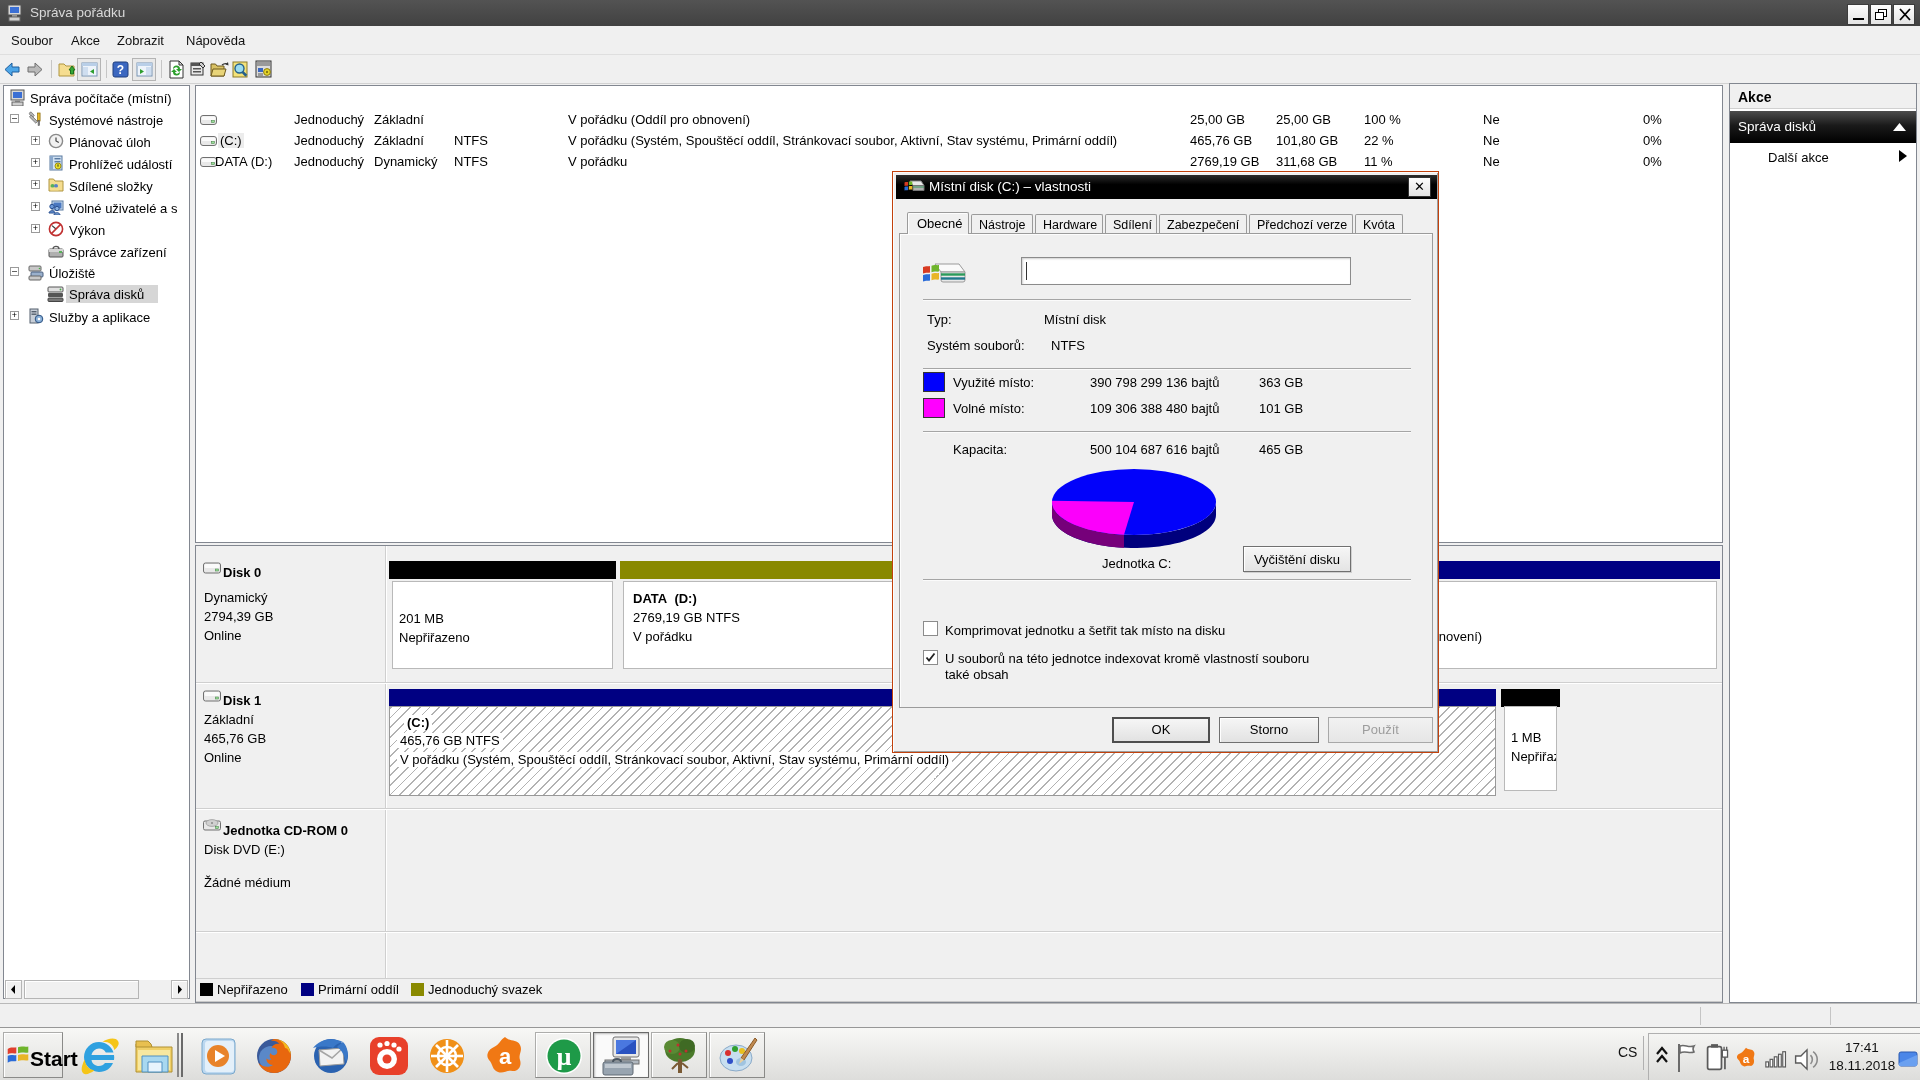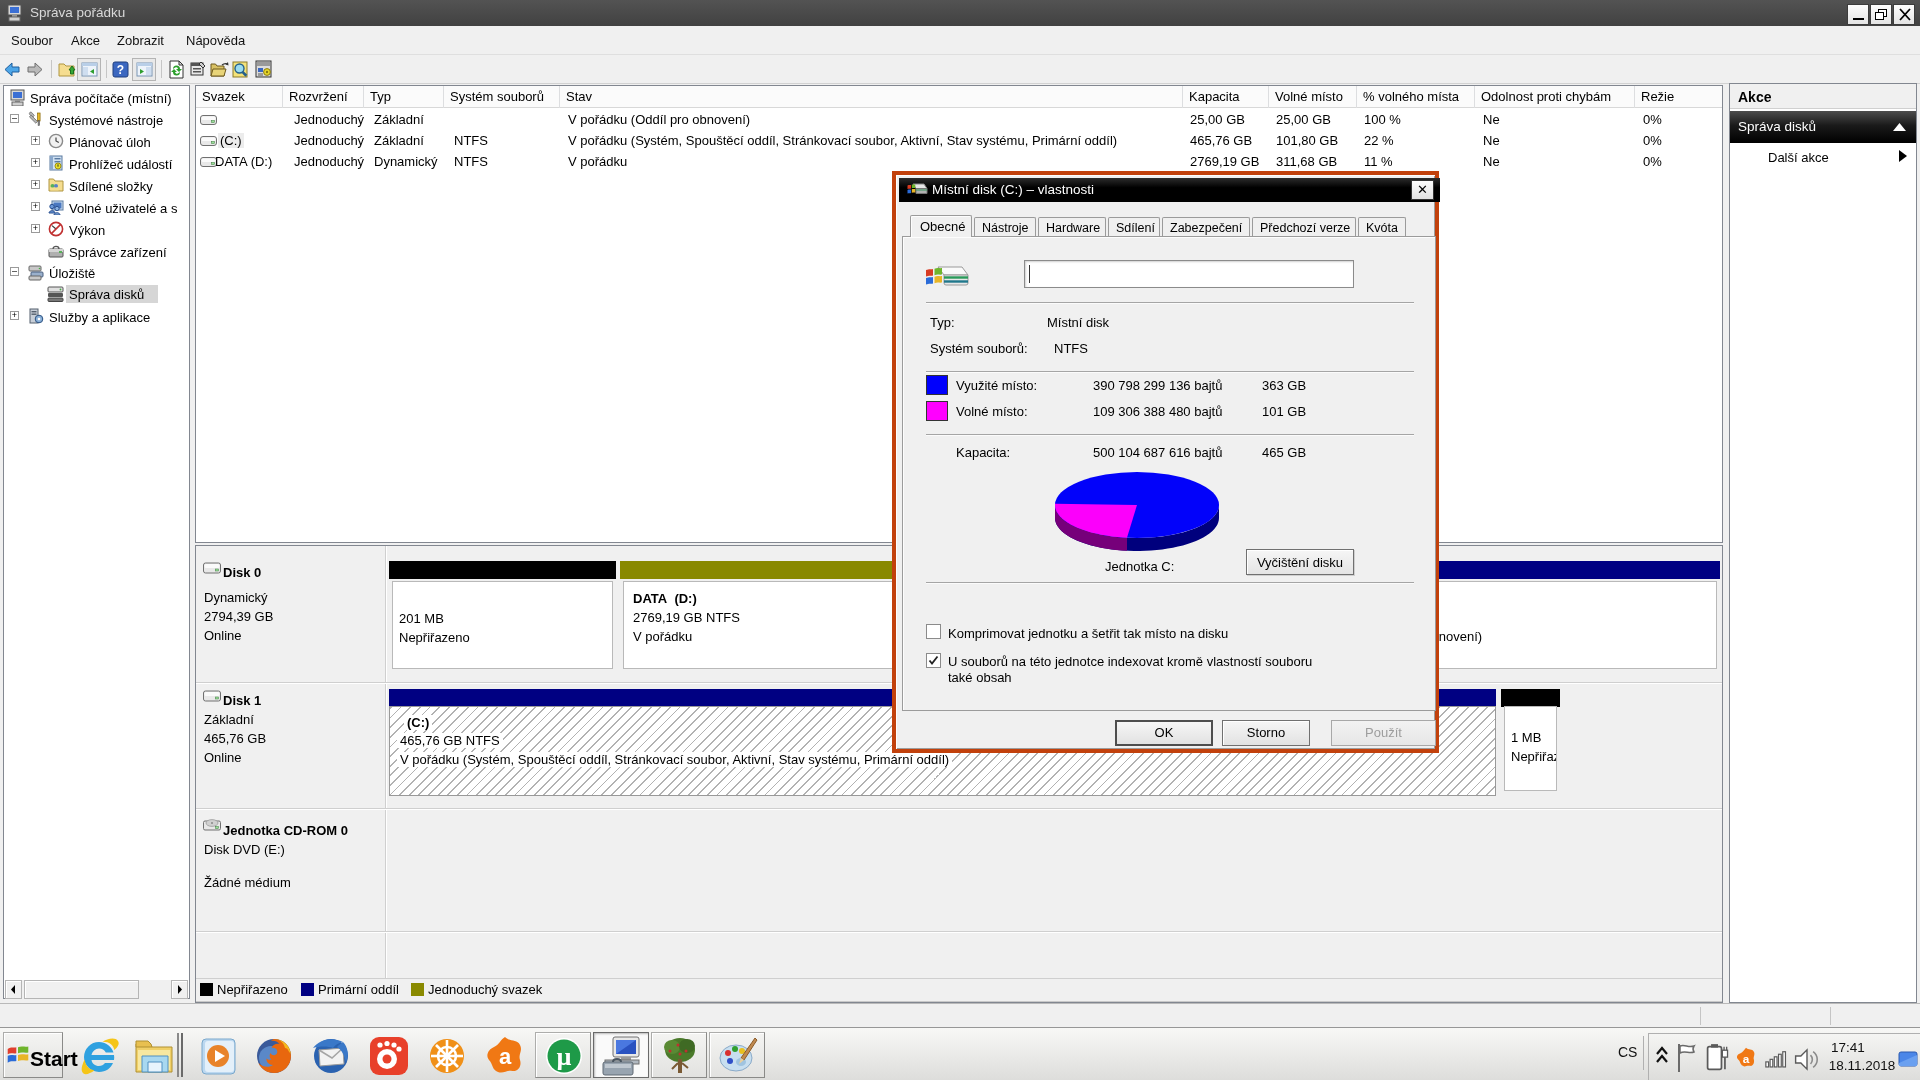--- a/index.html
+++ b/index.html
@@ -22,21 +22,21 @@
 #diskpane{left:195px;top:545px;width:1528px;height:458px;background:#f0f0f0;font-size:13px}
 .drow-sep{position:absolute;left:0;width:100%;height:2px;border-top:1px solid #cfcfcf;border-bottom:1px solid #fff}
 .vsep{position:absolute;top:0;width:2px;height:100%;border-left:1px solid #cfcfcf;border-right:1px solid #fff}
 .part{position:absolute}
 .pbar{position:absolute;left:0;top:0;width:100%;height:18px}
 .pbody{position:absolute;background:#fff;border:1px solid #b9b9b9}
 .hatch{background:#fff;background-image:repeating-linear-gradient(-45deg,transparent 0 5.5px,#b2b2b2 5.5px 6.8px)}
 .b{font-weight:bold}
 #akce{left:1729px;top:83px;width:188px;height:920px;font-size:13px}
 #statusbar{position:absolute;left:0;top:1003px;width:1920px;height:24px;background:#f0f0f0;border-top:1px solid #b9b9b9}
-#dialog{position:absolute;left:892px;top:171px;width:547px;height:582px;background:#f0f0f0;border:4px solid #c2410c;box-shadow:inset 1px 1px 0 #fdfdfd,inset -1px -1px 0 #9d9d9d;font-size:13px;z-index:50}
+#dialog{position:absolute;left:892px;top:171px;width:547px;height:582px;background:#f0f0f0;border:1px solid #c2410c;box-shadow:inset 1px 1px 0 #fdfdfd,inset -1px -1px 0 #9d9d9d;font-size:13px;z-index:50}
 #dlgtitle{position:absolute;left:3px;top:3px;width:541px;height:24px;background:linear-gradient(#2c2c2c,#000 40%);color:#fff}
 #taskbar{position:absolute;left:0;top:1027px;width:1920px;height:53px;background:linear-gradient(#f8f8f6,#dddddb);border-top:1px solid #979797;z-index:90}
 .tbtn{position:absolute;top:4px;height:46px;background:linear-gradient(#f4f4f2,#e2e2e0);border:1px solid #adadab;border-right-color:#8a8a88;border-bottom-color:#8a8a88;box-shadow:inset 1px 1px 0 #fff}
 svg{display:block}
 </style></head>
 <body>
 
 <div id="titlebar">
   <svg class="abs" style="left:6px;top:4px" width="18" height="18" viewBox="0 0 18 18">
       <rect x="2" y="1" width="13" height="10" fill="#d7d7d7" stroke="#555"></rect>
@@ -235,32 +235,20 @@
     <div class="abs" style="left:19px;top:0;width:115px;height:19px;background:#f0f0f0;border:1px solid #b5b5b5;box-shadow:inset 1px 1px 0 #fff"></div>
     <div class="abs" style="left:166px;top:0;width:17px;height:19px;background:#f0f0f0;border:1px solid #b5b5b5;box-shadow:inset 1px 1px 0 #fff">
         <svg width="15" height="17" viewBox="0 0 15 17">
           <path d="M6 4 L10 8.5 L6 13 Z" fill="#000"></path>
         </svg>
       </div>
   </div>
 </div>
 
 <div id="listpane" class="pane">
-  <div class="hdr">
-    <div class="hc" style="left:0;width:87px">Svazek</div>
-    <div class="hc" style="left:87px;width:81px">Rozvržení</div>
-    <div class="hc" style="left:168px;width:80px">Typ</div>
-    <div class="hc" style="left:248px;width:116px">Systém souborů</div>
-    <div class="hc" style="left:364px;width:623px">Stav</div>
-    <div class="hc" style="left:987px;width:86px">Kapacita</div>
-    <div class="hc" style="left:1073px;width:88px">Volné místo</div>
-    <div class="hc" style="left:1161px;width:118px">% volného místa</div>
-    <div class="hc" style="left:1279px;width:160px">Odolnost proti chybám</div>
-    <div class="hc" style="left:1439px;width:87px;border-right:none">Režie</div>
-  </div>
 
   <svg class="abs" style="left:4px;top:28px" width="17" height="12" viewBox="0 0 17 12">
       <rect x="0.5" y="1.5" width="16" height="9" rx="2.5" fill="#e8e8e8" stroke="#707070"></rect>
       <rect x="1.5" y="2.5" width="14" height="3.5" rx="1.5" fill="#fafafa"></rect>
       <rect x="11.5" y="6.5" width="3" height="2" fill="#9adf9a" stroke="#3a7a3a" stroke-width=".5"></rect>
     </svg>
   <svg class="abs" style="left:4px;top:49px" width="17" height="12" viewBox="0 0 17 12">
       <rect x="0.5" y="1.5" width="16" height="9" rx="2.5" fill="#e8e8e8" stroke="#707070"></rect>
       <rect x="1.5" y="2.5" width="14" height="3.5" rx="1.5" fill="#fafafa"></rect>
       <rect x="11.5" y="6.5" width="3" height="2" fill="#9adf9a" stroke="#3a7a3a" stroke-width=".5"></rect>
@@ -487,21 +475,21 @@
   <div class="cell" style="left:52px;top:451px">Komprimovat jednotku a šetřit tak místo na disku</div>
   <div class="abs" style="left:30px;top:478px;width:15px;height:15px;background:#fff;border:1px solid #8b8b8b">
       <svg width="13" height="13" viewBox="0 0 13 13">
         <path d="M2.5 6.5 L5 9.5 L10.5 2.5" fill="none" stroke="#222" stroke-width="1.8"></path>
       </svg>
     </div>
   <div class="cell" style="left:52px;top:479px">U souborů na této jednotce indexovat kromě vlastností souboru</div>
   <div class="cell" style="left:52px;top:495px">také obsah</div>
 
   <div class="abs" style="left:219px;top:545px;width:98px;height:26px;background:linear-gradient(#f6f6f6,#e2e2e2);border:2px solid #4e4e4e;text-align:center;line-height:22px">OK</div>
-  <div class="abs" style="left:326px;top:545px;width:88px;height:26px;background:linear-gradient(#f6f6f6,#e2e2e2);border:1px solid #707070;box-shadow:inset 1px 1px 0 #fff;text-align:center;line-height:24px">Storno</div>
+  <div class="abs" style="left:326px;top:545px;width:100px;height:26px;background:linear-gradient(#f6f6f6,#e2e2e2);border:1px solid #707070;box-shadow:inset 1px 1px 0 #fff;text-align:center;line-height:24px">Storno</div>
   <div class="abs" style="left:435px;top:545px;width:105px;height:26px;background:linear-gradient(#f2f2f2,#e6e6e6);border:1px solid #a8a8a8;text-align:center;line-height:24px;color:#9d9d9d">Použít</div>
 </div>
 
 <div id="taskbar">
 
   <div class="tbtn" style="left:3px;width:60px">
     <svg class="abs" style="left:2px;top:10px" width="24" height="24" viewBox="0 0 28 28">
         <path d="M2 7 C6 4 9 6 12 5 L12 12 C9 13 6 11 2 13 Z" fill="#e03e2d"></path>
         <path d="M14 5 C18 3 22 5 26 4 L26 11 C22 12 18 10 14 12 Z" fill="#6fb52c"></path>
         <path d="M2 15 C6 13 9 15 12 14 L12 21 C9 22 6 20 2 23 Z" fill="#2a6bd8"></path>
@@ -668,20 +656,20 @@
           <rect x="6" y="12" width="3.2" height="9"></rect>
           <rect x="11" y="9" width="3.2" height="12"></rect>
           <rect x="16" y="6" width="3.2" height="15"></rect>
           <rect x="21" y="3" width="3.2" height="18"></rect>
         </g>
       </svg>
     <svg class="abs" style="left:144px;top:13px" width="28" height="25" viewBox="0 0 32 28">
         <path d="M3 10 L9 10 L16 3 L16 25 L9 18 L3 18 Z" fill="#fff" stroke="#5a5a5a" stroke-width="1.6"></path>
         <path d="M20 9 A 7 7 0 0 1 20 19 M23 5 A 11 11 0 0 1 23 23" fill="none" stroke="#8a8a8a" stroke-width="1.8"></path>
       </svg>
-    <span style="position:absolute;left:182px;top:6px;width:62px;text-align:left;font-size:13.5px;color:#111">17:41</span>
+    <span style="position:absolute;left:182px;top:6px;width:62px;text-align:center;font-size:13.5px;color:#111">17:41</span>
     <span style="position:absolute;left:172px;top:24px;width:82px;text-align:center;font-size:13.5px;color:#111">18.11.2018</span>
     <svg class="abs" style="left:249px;top:17px" width="20" height="16" viewBox="0 0 20 16">
         <rect x="1" y="1" width="18" height="14" rx="2" fill="#4a86e8" stroke="#2a5ab0"></rect>
         <path d="M1 12 L19 4 L19 15 L1 15 Z" fill="#6aa0f0"></path>
       </svg>
   </div>
 </div>
 
 </body></html>

